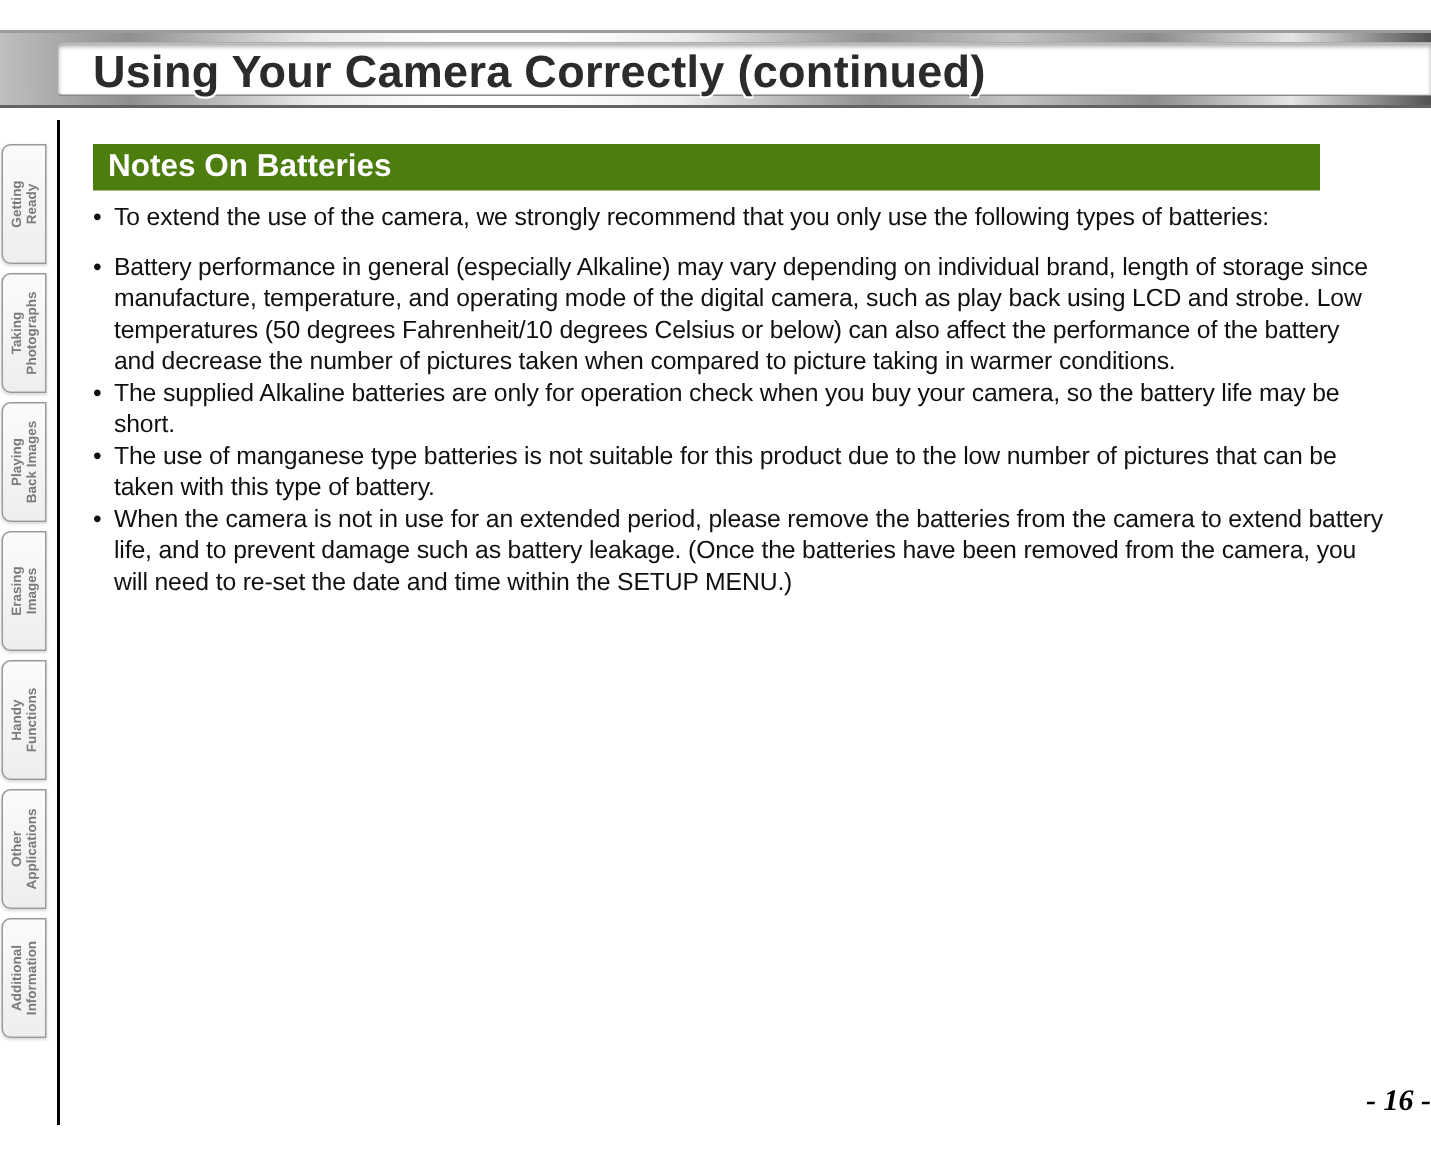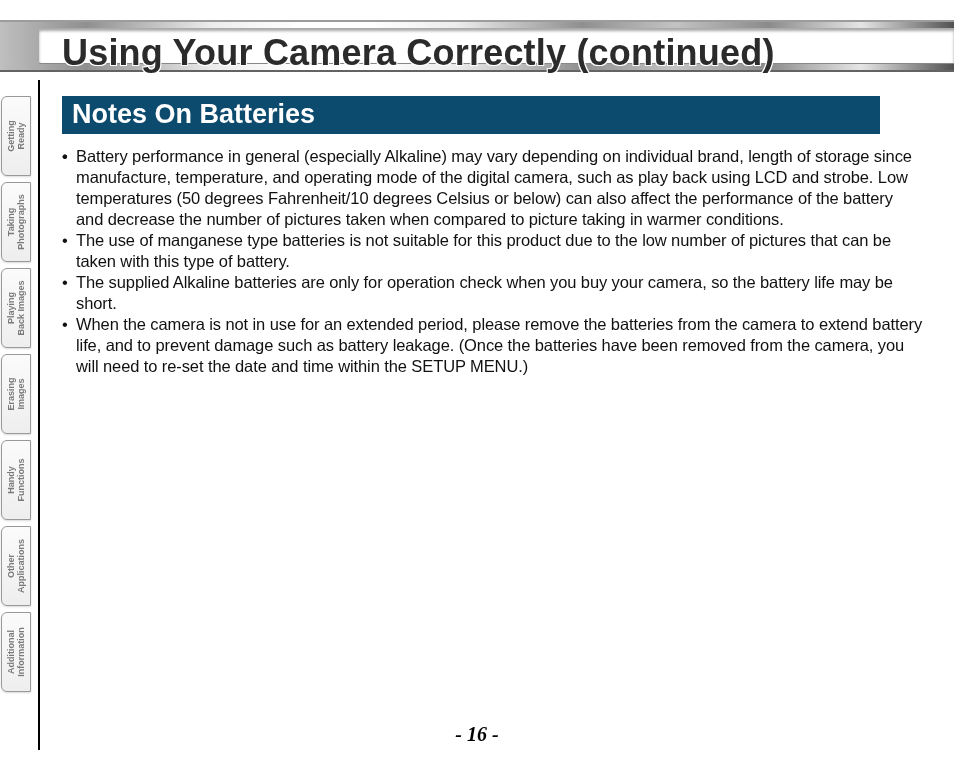--- a/index.html
+++ b/index.html
@@ -13,49 +13,49 @@
     border-bottom: 2px solid #666;
   }
   .header-cutout {
     position: absolute; left: 38px; top: 28px; width: 916px; height: 36px;
     background: #fff; border-radius: 3px 0 0 3px;
     box-shadow: inset 0 2px 3px rgba(0,0,0,.35);
     border-top: 1px solid #aaa; border-left: 1px solid #aaa; border-bottom: 1px solid #888;
   }
   .page-title {
     position: absolute; left: 62px; top: 32px;
-    font-size: 36px; font-weight: 700; color: #2b2b2b;
+    font-size: 30px; font-weight: 700; color: #2b2b2b;
     text-shadow: 1px 1px 0 #fff, -1px -1px 0 #fff, 1px -1px 0 #fff, -1px 1px 0 #fff;
     letter-spacing: .2px;
   }
   .sidebar { position: absolute; left: 1px; top: 96px; width: 38px; }
   .tab {
     width: 30px; height: 80px; border: 1px solid #999; border-radius: 6px 0 0 6px;
     background: linear-gradient(to bottom, #fbfbfb, #eee);
     margin-bottom: 6px; position: relative;
     box-shadow: 0 1px 2px rgba(0,0,0,.15);
   }
   .tab-inner {
     position: absolute; left: 50%; top: 50%;
     transform: translate(-50%, -50%) rotate(-90deg);
     transform-origin: center;
     white-space: nowrap;
     font-size: 9px; font-weight: 700; color: #7a7a7a; text-align: center; line-height: 10px;
   }
   .divider-v { position: absolute; left: 38px; top: 80px; width: 2px; height: 670px; background: #000; }
   .content { position: absolute; left: 62px; top: 96px; right: 24px; }
   .section-head {
-    background: #0c4a6e; color: #fff; font-weight: 700; font-size: 27px;
+    background: #4d7c0f; color: #fff; font-weight: 700; font-size: 21px;
     padding: 3px 10px 4px; width: 818px; margin-bottom: 8px;
   }
   ul.bullets { list-style: none; width: 862px; }
   ul.bullets > li { position: relative; padding-left: 14px; font-size: 16.5px; line-height: 21px; color: #111; margin-top: 0; letter-spacing: -.1px; }
   ul.bullets > li::before { content: "•"; position: absolute; left: 0; top: 0; }
   .sub { display: block; padding-left: 14px; }
-  .pagenum { position: absolute; left: 0; right: 0; bottom: 24px; text-align: center; font-family: Georgia, 'Times New Roman', serif; font-style: italic; font-weight: 700; font-size: 20px; }
+  .pagenum { position: absolute; left: 0; right: 0; bottom: 24px; text-align: right; font-family: Georgia, 'Times New Roman', serif; font-style: italic; font-weight: 700; font-size: 20px; }
 </style>
 </head>
 <body>
 
 <div class="page">
   <div class="header-bg"></div>
   <div class="header-cutout"></div>
   <h1 class="page-title">Using Your Camera Correctly (continued)</h1>
 
   <div class="sidebar">
@@ -81,22 +81,23 @@
         <div class="tab-inner"><span>Additional</span><br><span>Information</span></div>
       </div>
   </div>
 
   <div class="divider-v"></div>
 
   <div class="content">
     <div class="section-head">Notes On Batteries</div>
     <ul class="bullets">
       <li>
+        <span>To extend the use of the camera, we strongly recommend that you only use the following types of batteries:</span>
       </li>
       <li style="margin-top:12px;"><span>Battery performance in general (especially Alkaline) may vary depending on individual brand, length of storage since manufacture, temperature, and operating mode of the digital camera, such as play back using LCD and strobe. Low temperatures (50 degrees Fahrenheit/10 degrees Celsius or below) can also affect the performance of the battery and decrease the number of pictures taken when compared to picture taking in warmer conditions.</span></li>
+      <li><span>The supplied Alkaline batteries are only for operation check when you buy your camera, so the battery life may be short.</span></li>
       <li><span>The use of manganese type batteries is not suitable for this product due to the low number of pictures that can be taken with this type of battery.</span></li>
-      <li><span>The supplied Alkaline batteries are only for operation check when you buy your camera, so the battery life may be short.</span></li>
       <li><span>When the camera is not in use for an extended period, please remove the batteries from the camera to extend battery life, and to prevent damage such as battery leakage. (Once the batteries have been removed from the camera, you will need to re-set the date and time within the SETUP MENU.)</span></li>
     </ul>
   </div>
 
   <div class="pagenum">- 16 -</div>
 </div>
 
 </body></html>

